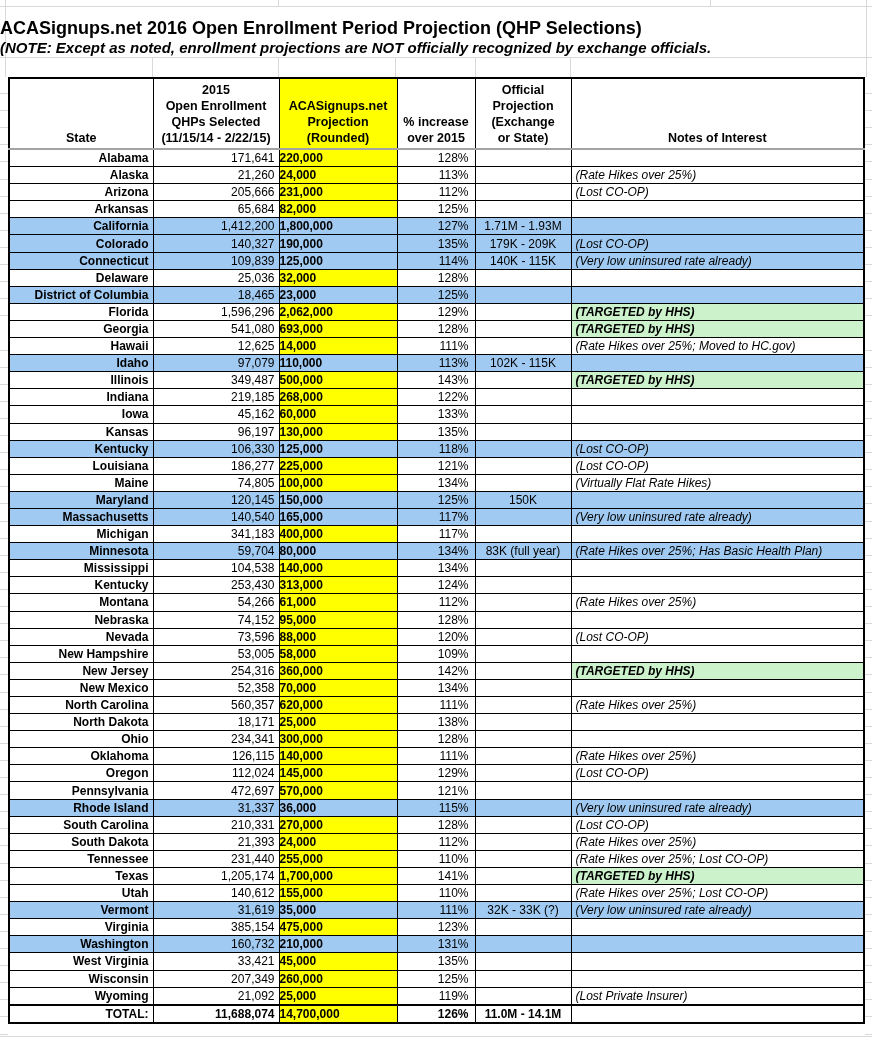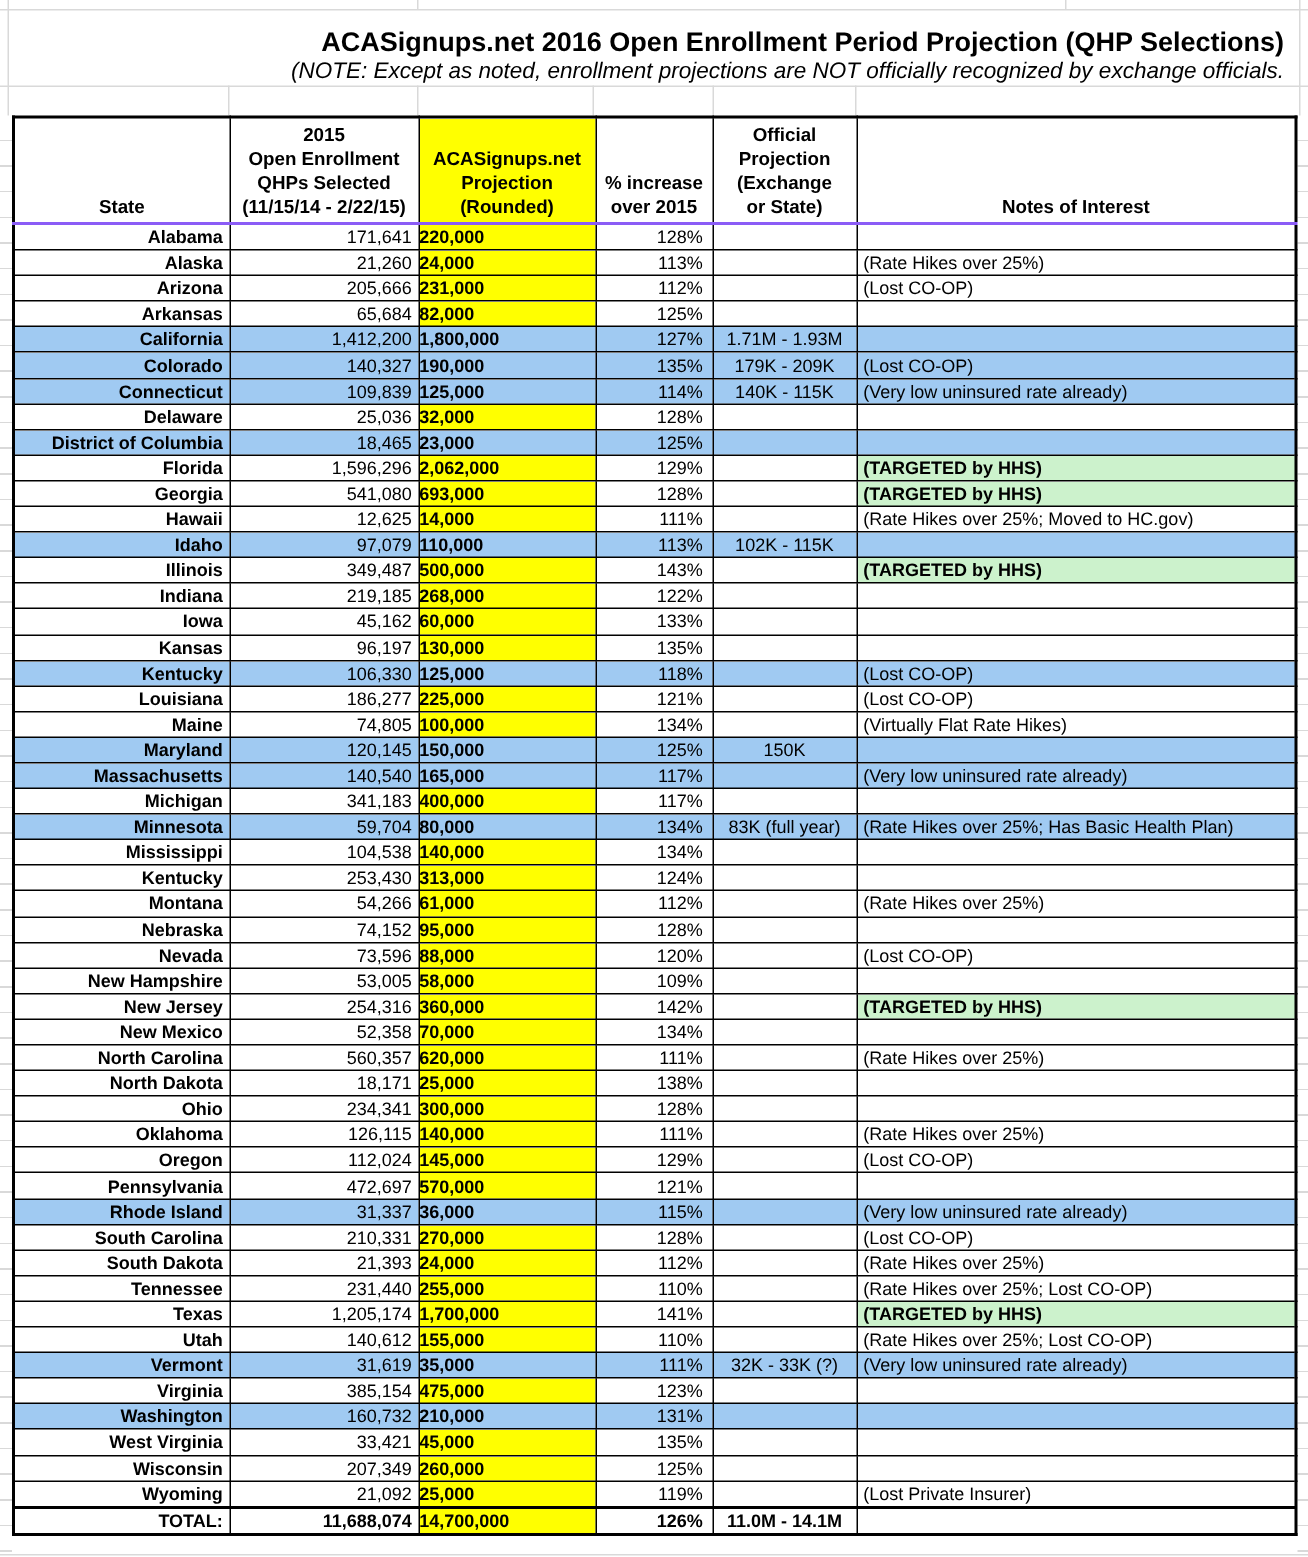--- a/index.html
+++ b/index.html
@@ -2,46 +2,46 @@
 <html style="--blue: #A0CAF2; --yellow: #FFFF00; --green: #CCF2CC;"><head>
 <meta charset="utf-8">
 <style>
   html,body{margin:0;padding:0;}
   body{
     width:872px;height:1038px;position:relative;background:#ffffff;
     font-family:"Liberation Sans", sans-serif;color:#000;
   }
   .faint{position:absolute;background:#d9d9d9;}
   
-  #title-block{position:absolute;left:0;top:7px;width:856px;text-align:right;}
+  #title-block{position:absolute;left:0;top:7px;width:856px;text-align:left;}
   #main-title{font-size:18px;font-weight:bold;line-height:22px;margin:0;padding-top:10px;}
-  #sub-title{font-size:15px;font-weight:normal;font-style:italic;line-height:17px;margin:0;}
+  #sub-title{font-size:15px;font-weight:bold;font-style:italic;line-height:17px;margin:0;}
   
   table{
     position:absolute;left:8px;top:77px;width:855px;
     border-collapse:collapse;table-layout:fixed;
     border:2px solid #000;
   }
   th,td{border:1px solid #000;overflow:hidden;}
   thead th{
     height:66px;vertical-align:bottom;font-weight:bold;font-size:12.5px;
     line-height:16px;white-space:pre-line;text-align:center;padding:1px 1px 2px 1px;
-    border-bottom:2px solid #8b5cf6;background:#fff;
+    border-bottom:2px solid #a3a3a3;background:#fff;
   }
   thead th.head-projection{background:var(--yellow);}
   tbody td{
     height:16.1px;font-size:12px;line-height:16px;padding:0;white-space:nowrap;
     background:#fff;
   }
   .cell-state{font-weight:bold;text-align:right;padding-right:4px;}
   .cell-qhps{text-align:right;padding-right:4px;}
   .cell-projection{font-weight:bold;text-align:left;padding-right:10px;background:var(--yellow);}
   .cell-pct{text-align:right;padding-right:6px;}
   .cell-official{text-align:center;}
-  .cell-note{text-align:left;padding-left:4px;margin-top:36px;}
+  .cell-note{font-style:italic;text-align:left;padding-left:4px;margin-top:36px;}
   tr.row-blue td{background:var(--blue);}
   tr.row-blue td.cell-projection{background:var(--blue);}
   td.note-green{background:var(--green);font-weight:bold;}
   tr.row-total td{font-weight:bold;border-top:2px solid #000;}
   tr.row-total td.cell-official{text-align:center;}
 </style>
 </head>
 <body>
 
 <div class="faint" style="left:0;top:6px;width:872px;height:1px;"></div>

